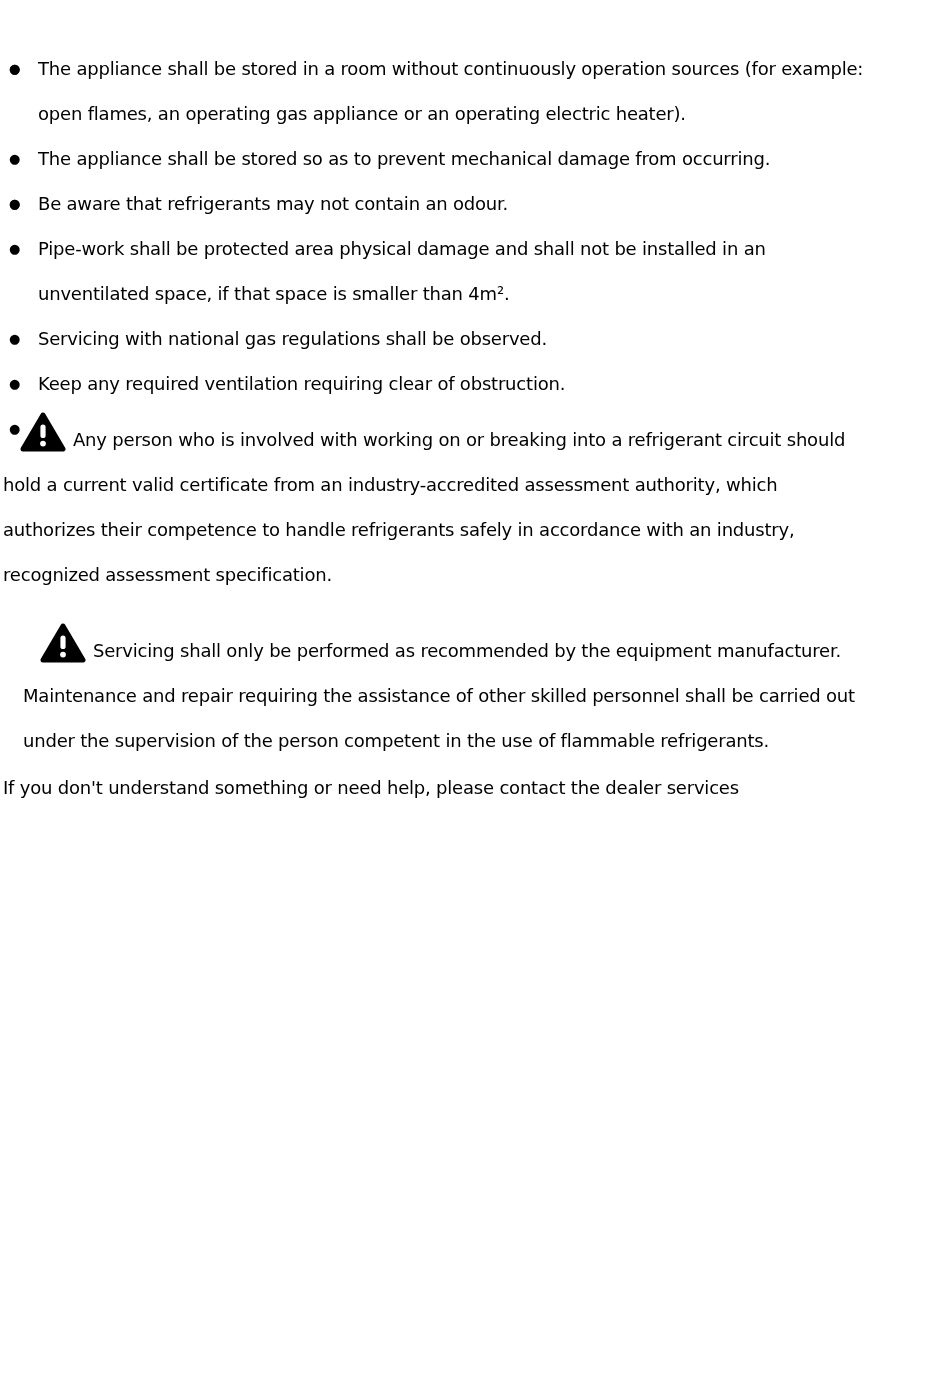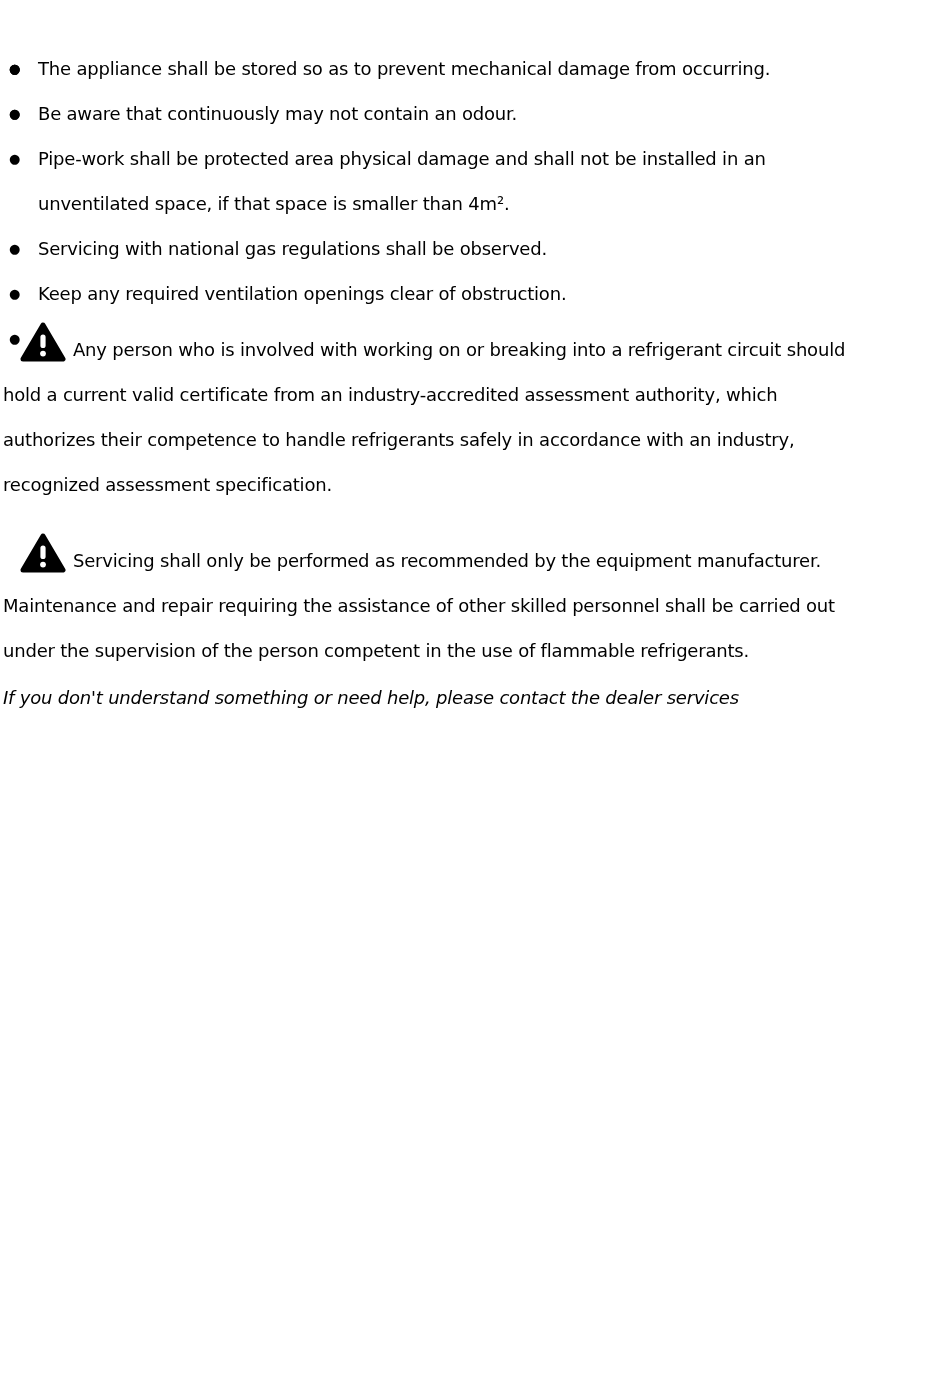--- a/index.html
+++ b/index.html
@@ -40,49 +40,50 @@
     color: #000000;
   }
   .btxt {
     white-space: pre-line;
   }
   p.warning {
     margin: 6px 0 0 0;
   }
   p.warning.second {
     margin-top: 26px;
+    margin-left: 20px;
   }
   .wtxt {
     white-space: pre-line;
   }
   svg.tri {
     vertical-align: -6px;
     margin: 0 7px 0 17px;
   }
   p.closing {
     margin: 2px 0 0 0;
     white-space: pre-line;
-    font-style: italic;
   }
 </style>
 </head>
 <body>
 
 <div class="page">
 
   <ul class="bullets">
     <li><span class="dot">●</span></li>
-    <li><span class="dot">●</span></li>
+    <li><span class="dot">●</span><span class="btxt">The appliance shall be stored in a room without continuously operation sources (for example:
+open flames, an operating gas appliance or an operating electric heater).</span></li>
     <li><span class="dot">●</span><span class="btxt">The appliance shall be stored so as to prevent mechanical damage from occurring.</span></li>
     <li><span class="dot">●</span></li>
-    <li><span class="dot">●</span><span class="btxt">Be aware that continuously may not contain an odour.</span></li>
+    <li><span class="dot">●</span><span class="btxt">Be aware that refrigerants may not contain an odour.</span></li>
     <li><span class="dot">●</span><span class="btxt">Pipe-work shall be protected area physical damage and shall not be installed in an
 unventilated space, if that space is smaller than 4m².</span></li>
     <li><span class="dot">●</span><span class="btxt">Servicing with national gas regulations shall be observed.</span></li>
-    <li><span class="dot">●</span><span class="btxt">Keep any required ventilation openings clear of obstruction.</span></li>
+    <li><span class="dot">●</span><span class="btxt">Keep any required ventilation requiring clear of obstruction.</span></li>
     <li><span class="dot">●</span></li>
   </ul>
 
   <p class="warning"><svg class="tri" width="46" height="40" viewBox="0 0 46 40">
         <path d="M23 3 L43 37 L3 37 Z" fill="#000000" stroke="#000000" stroke-width="5" stroke-linejoin="round"></path>
         <rect x="20.4" y="12.5" width="5.2" height="13.5" rx="2.6" fill="#ffffff"></rect>
         <circle cx="23" cy="31.6" r="2.9" fill="#ffffff"></circle>
       </svg><span class="wtxt">Any person who is involved with working on or breaking into a refrigerant circuit should
 hold a current valid certificate from an industry-accredited assessment authority, which
 authorizes their competence to handle refrigerants safely in accordance with an industry,

